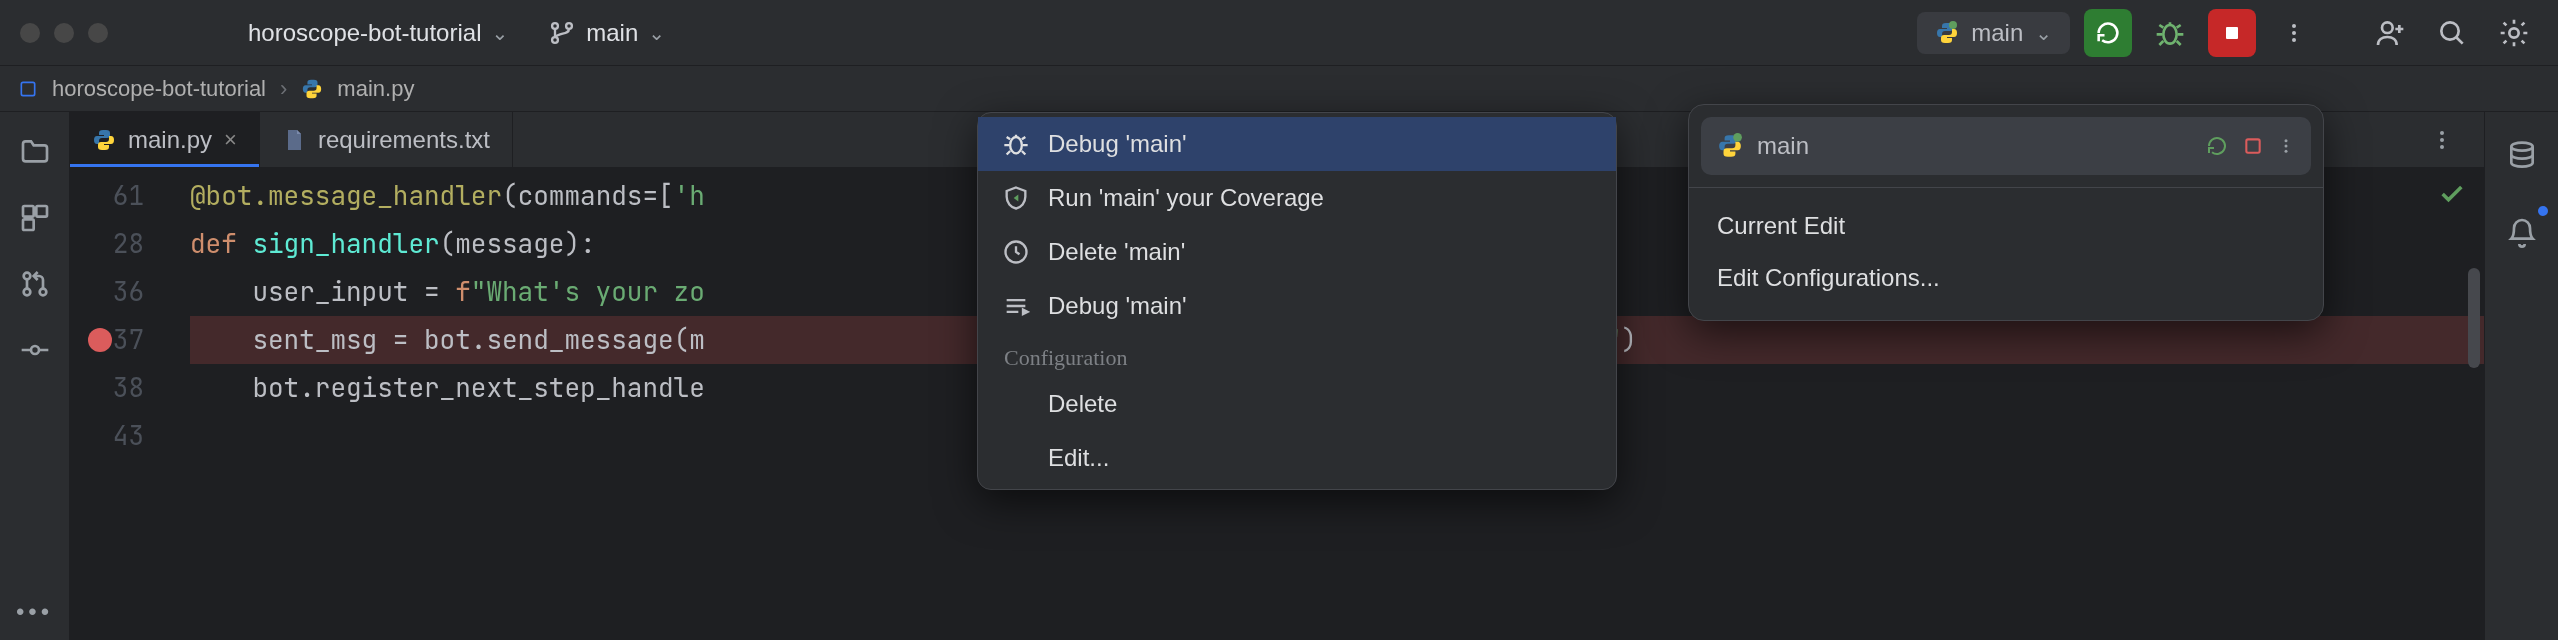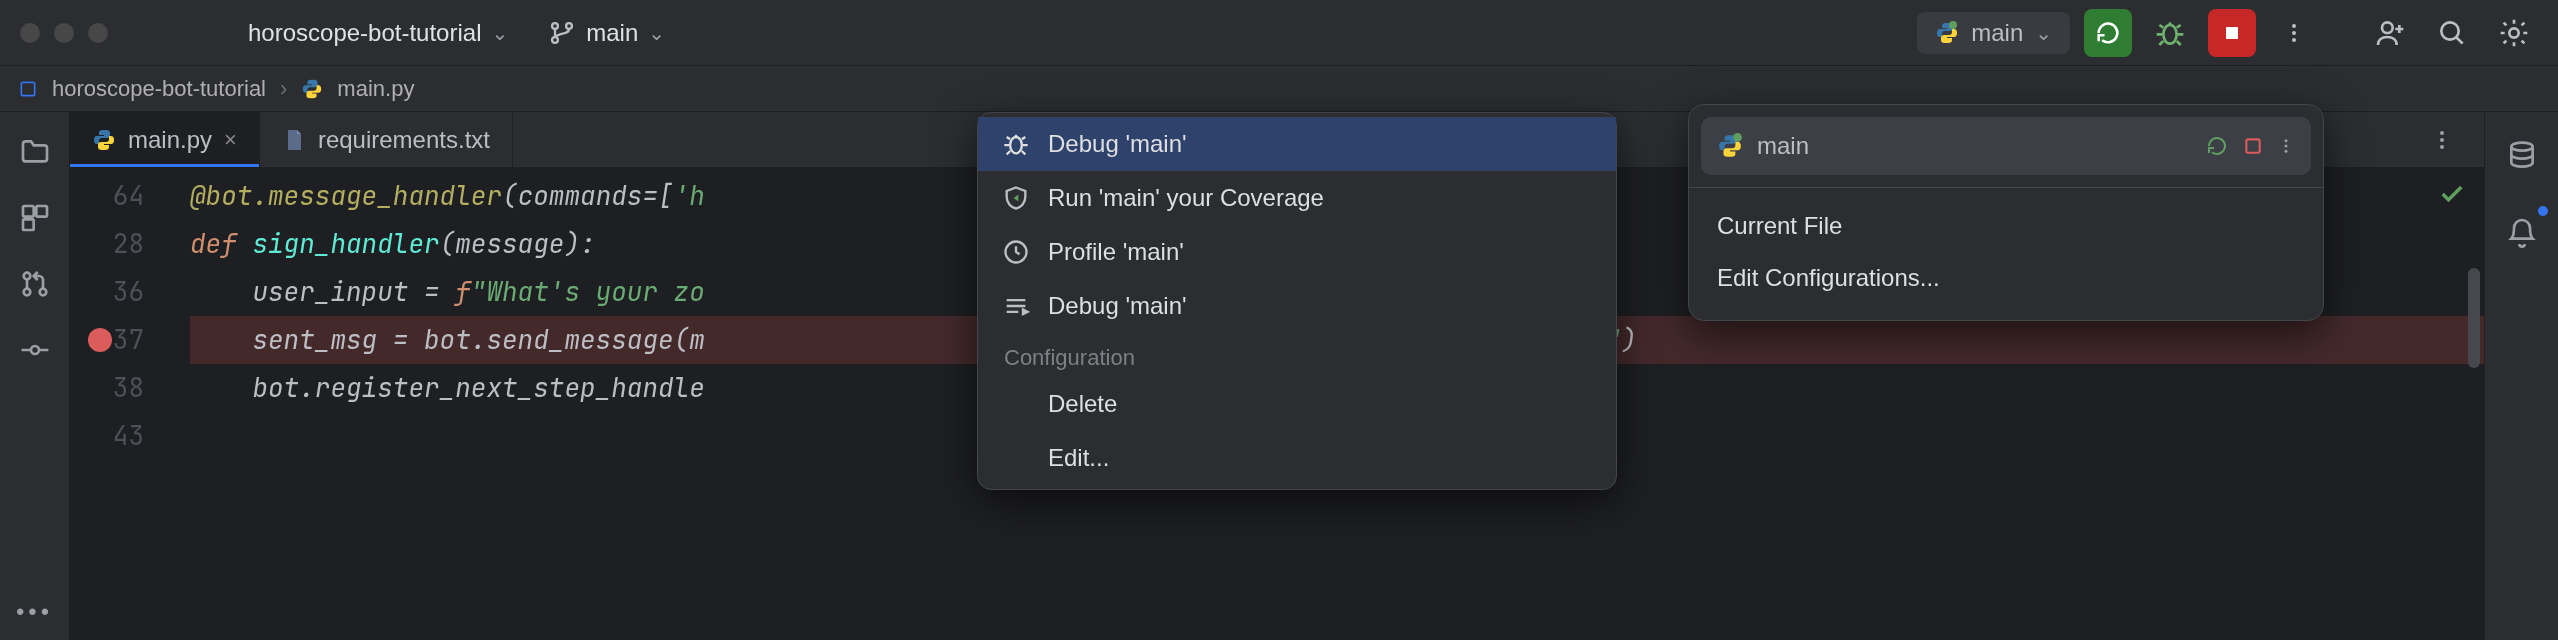--- a/index.html
+++ b/index.html
@@ -150,21 +150,21 @@
   }
   .gutter div { padding-right: 26px; height: 48px; }
   .bp {
     position: absolute;
     left: 18px;
     width: 24px; height: 24px;
     border-radius: 50%;
     background: #db5c5c;
     top: 12px;
   }
-  .code-lines { padding-left: 120px; padding-top: 4px; font-style: italic; }
+  .code-lines { padding-left: 120px; padding-top: 4px; }
   .code-lines .line { height: 48px; white-space: pre; }
   .bp-line { background: rgba(139, 60, 60, 0.35); }
   .tok-dec { color: #b3ae60; }
   .tok-kw { color: #cf8e6d; }
   .tok-fn { color: #5eead4; }
   .tok-str { color: #6aab73; }
   .tok-par { color: #bcbec4; }
   .tok-brace { color: #cf8e6d; }
   .tok-eq { color: #bcbec4; }
 
@@ -192,20 +192,21 @@
     height: 54px;
     padding: 0 24px;
     color: #dedfe1;
     font-size: 24px;
   }
   .menu-item.highlight { background: #2e426b; }
   .menu-section {
     padding: 12px 26px 6px;
     color: #7d8085;
     font-size: 22px;
+    font-family: Liberation Serif, serif;
   }
 
   
   .config-popup {
     position: absolute;
     left: 1688px;
     top: 104px;
     width: 636px;
     background: #2b2d30;
     border: 1px solid #43454a;
@@ -405,21 +406,21 @@
             <circle cx="12" cy="5" r="2"></circle>
             <circle cx="12" cy="12" r="2"></circle>
             <circle cx="12" cy="19" r="2"></circle>
           </svg>
       </div>
     </div>
   </div>
 
   <div class="code">
     <div class="gutter">
-      <div>64</div>
+      <div>61</div>
       <div>28</div>
       <div>36</div>
       <div style="position:relative">
         <span class="bp"></span>
         <span>37</span>
       </div>
       <div>38</div>
       <div>43</div>
     </div>
     <div class="code-lines">
@@ -452,21 +453,21 @@
         <path d="M12 3l8 3v5c0 5-3.5 9-8 10-4.5-1-8-5-8-10V6l8-3z"></path>
         <path d="M10 12l4 3v-6z" fill="#5f9e5e" stroke="none"></path>
       </svg>
     <span>Run 'main' your Coverage</span>
   </div>
   <div class="menu-item">
     <svg class="icon-md" viewBox="0 0 24 24" fill="none" stroke="#bcbec4" stroke-width="2">
         <circle cx="12" cy="12" r="9"></circle>
         <path d="M12 7v5l3 2"></path>
       </svg>
-    <span>Profile 'main'</span>
+    <span>Delete 'main'</span>
   </div>
   <div class="menu-item">
     <svg class="icon-md" viewBox="0 0 24 24" fill="none" stroke="#bcbec4" stroke-width="2">
         <path d="M4 7h16M4 12h16M4 17h10"></path>
         <path d="M18 15l4 2-4 2z" fill="#bcbec4"></path>
       </svg>
     <span>Debug 'main'</span>
   </div>
   <div class="menu-section">Configuration</div>
   <div class="menu-item">
@@ -497,18 +498,18 @@
         </svg>
       <svg width="18" height="24" viewBox="0 0 24 24" fill="#9aa0a6">
           <circle cx="12" cy="5" r="2"></circle>
           <circle cx="12" cy="12" r="2"></circle>
           <circle cx="12" cy="19" r="2"></circle>
         </svg>
     </div>
   </div>
   <div class="config-sep"></div>
   <div class="config-item">
-    <span>Current File</span>
+    <span>Current Edit</span>
   </div>
   <div class="config-item">
     <span>Edit Configurations...</span>
   </div>
 </div>
 
 </body></html>

